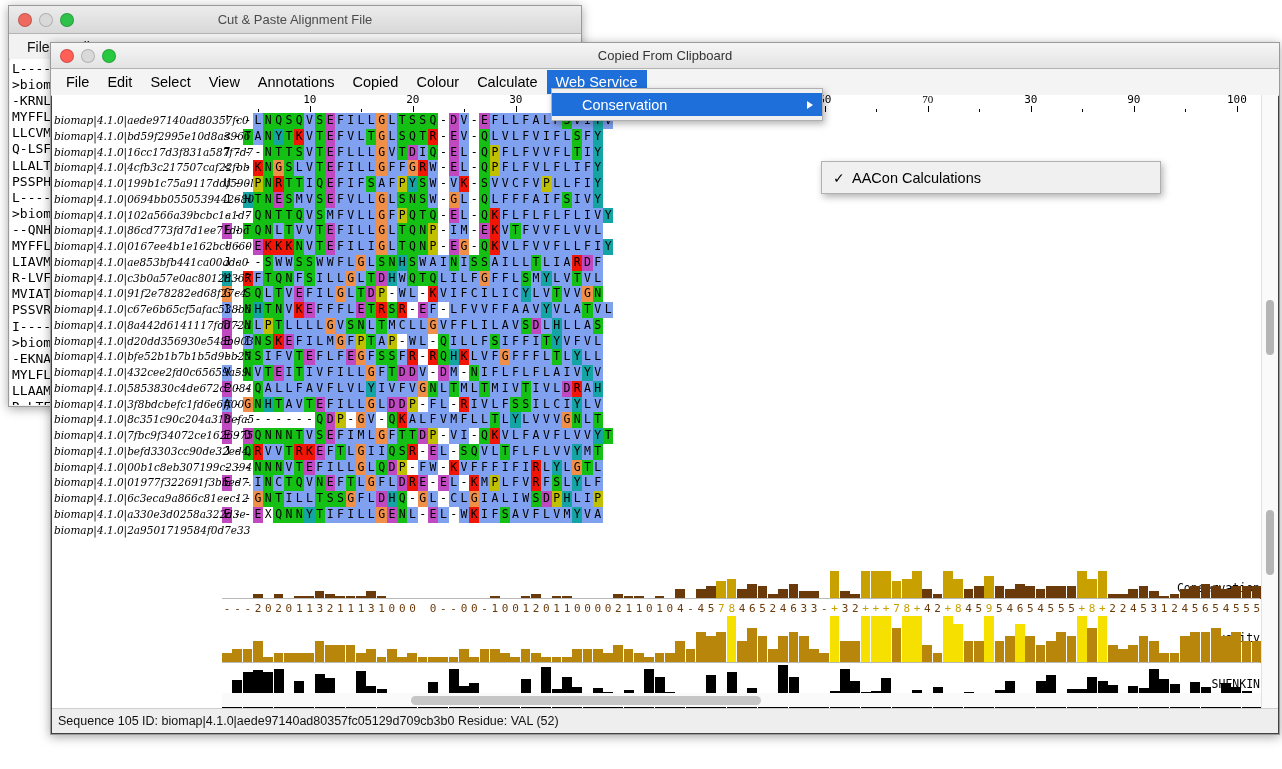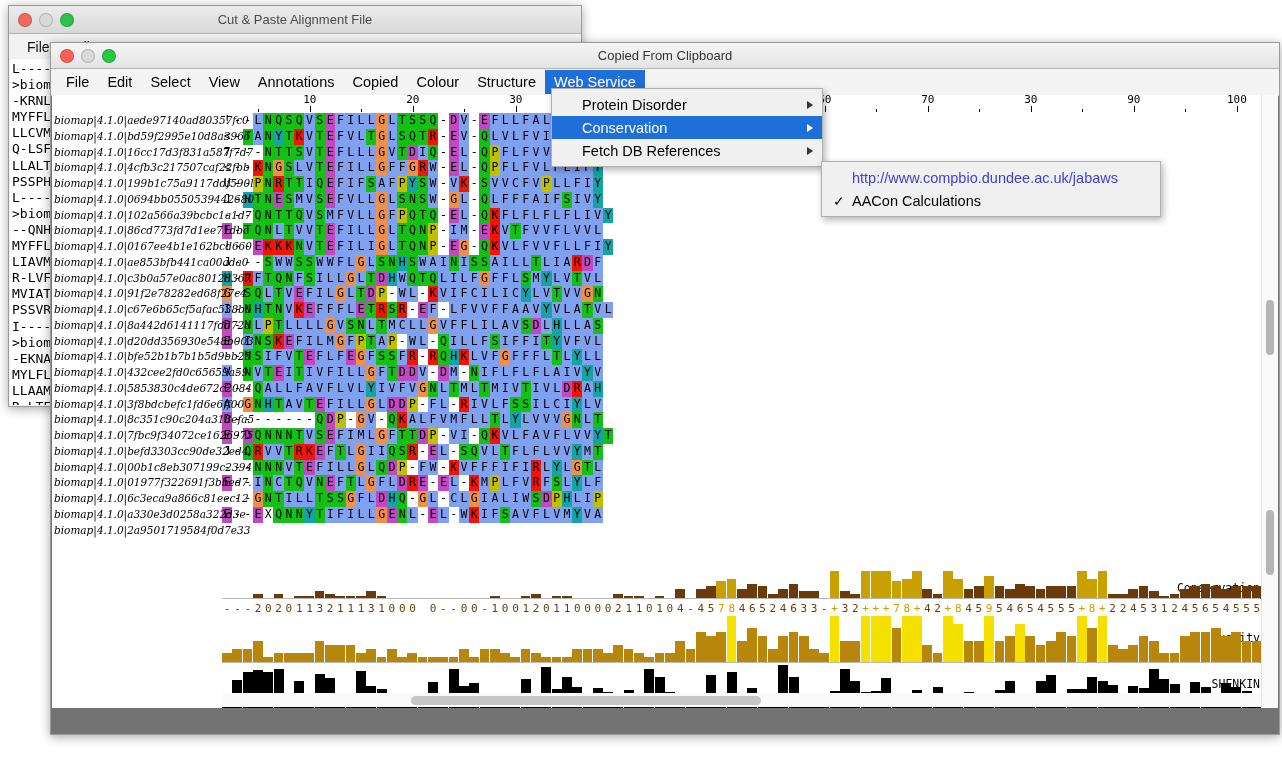--- a/index.html
+++ b/index.html
@@ -25,21 +25,21 @@
 
   
   #bgwin{left:8px;top:5px;width:572px;height:400px;}
   #bgwin .titlebar{height:27px;}
   #bgwin .textarea{position:absolute;left:1px;top:53px;width:570px;height:346px;background:#ffffff;
                    font-family:"DejaVu Sans Mono",monospace;font-size:13px;line-height:16.1px;color:#000;
                    overflow:hidden;white-space:pre;padding:2px 0 0 2px;box-sizing:border-box;}
   #bgwin .ta-scroll{position:absolute;left:1px;top:53px;width:11px;height:346px;background:#e8e8e8;border-right:1px solid #d2d2d2;}
 
   
-  #fgwin{left:50px;top:42px;width:1228px;height:691px;background:#737373;}
+  #fgwin{left:50px;top:42px;width:1228px;height:691px;background:#404040;}
   #fgwin .titlebar{height:25px;background:linear-gradient(#f6f6f6,#e3e3e3);}
   .mbar{height:26px;background:#f4f4f4;border-bottom:1px solid #cdcdcd;display:flex;align-items:center;
         padding-left:6px;font-size:14.5px;color:#000;}
   .mbar .mi{padding:4px 9px;white-space:nowrap;}
   .mbar .mi.sel{background:#1e6fd9;color:#fff;padding:4px 9px;}
 
   
   .alnwrap{position:absolute;left:1px;top:52px;right:1px;bottom:26px;background:#fff;overflow:hidden;}
   .idcol{position:absolute;left:0;top:0;width:170px;bottom:0;background:#fff;z-index:3;}
   .ruler{position:absolute;left:170px;top:0;right:18px;height:17px;background:#fff;}
@@ -116,39 +116,39 @@
   </div>
 
   <div class="mbar" id="main-menubar">
       <div class="mi">File</div>
       <div class="mi">Edit</div>
       <div class="mi">Select</div>
       <div class="mi">View</div>
       <div class="mi">Annotations</div>
       <div class="mi">Copied</div>
       <div class="mi">Colour</div>
-      <div class="mi">Structure</div>
+      <div class="mi">Calculate</div>
       <div class="mi sel">Web Service</div>
     </div>
 
   <div class="alnwrap">
     <div class="ruler" id="ruler">
         <div class="rnum" style="left: 87.85px;">10</div>
         <div class="tick" style="left: 87.85px;"></div>
         <div class="rnum" style="left: 190.85px;">20</div>
         <div class="tick" style="left: 190.85px;"></div>
         <div class="rnum" style="left: 293.85px;">30</div>
         <div class="tick" style="left: 293.85px;"></div>
         <div class="rnum" style="left: 396.85px;">40</div>
         <div class="tick" style="left: 396.85px;"></div>
         <div class="rnum" style="left: 499.85px;">50</div>
         <div class="tick" style="left: 499.85px;"></div>
         <div class="rnum" style="left: 602.85px;">60</div>
         <div class="tick" style="left: 602.85px;"></div>
-        <div class="rnum" style="left: 705.85px;">70</div>
+        <div class="rnum" style="left: 705.85px; font-family: Liberation Serif, serif;">70</div>
         <div class="tick" style="left: 705.85px;"></div>
         <div class="rnum" style="left: 808.85px;">30</div>
         <div class="tick" style="left: 808.85px;"></div>
         <div class="rnum" style="left: 911.85px;">90</div>
         <div class="tick" style="left: 911.85px;"></div>
         <div class="rnum" style="left: 1014.85px;">100</div>
         <div class="tick" style="left: 1014.85px;"></div>
         <div class="tick" style="left: 36.35px; height: 3px; top: 14px;"></div>
         <div class="tick" style="left: 139.35px; height: 3px; top: 14px;"></div>
         <div class="tick" style="left: 242.35px; height: 3px; top: 14px;"></div>
@@ -498,37 +498,29 @@
   </div>
 
   <div class="hscroll">
     <div class="hthumb" style="left:190px;width:350px;"></div>
   </div>
   <div class="vscroll">
     <div class="vthumb" style="top:205px;height:55px;"></div>
     <div class="vthumb" style="top:415px;height:65px;"></div>
   </div>
 
+  <div class="statusbar">
+    <span>Sequence 105 ID: biomap|4.1.0|aede97140ad80357fc05129d709cb3b0 Residue: VAL (52)</span>
+  </div>
 </div>
 
 <div class="menu" id="ws-menu" style="left:551px;top:88px;width:270px;">
-    <div class="menuitem">
-      <span>Protein Disorder</span>
-      <span class="arrow"></span>
-    </div>
     <div class="menuitem hl">
       <span>Conservation</span>
       <span class="arrow"></span>
     </div>
-    <div class="menuitem">
-      <span>Fetch DB References</span>
-      <span class="arrow"></span>
-    </div>
   </div>
 <div class="menu" id="cons-menu" style="left:821px;top:161px;width:338px;">
-    <div class="menuitem link">
-      <span>http://www.compbio.dundee.ac.uk/jabaws</span>
-    </div>
     <div class="menuitem">
       <span class="check">✓</span>
       <span>AACon Calculations</span>
     </div>
   </div>
 
 </body></html>

